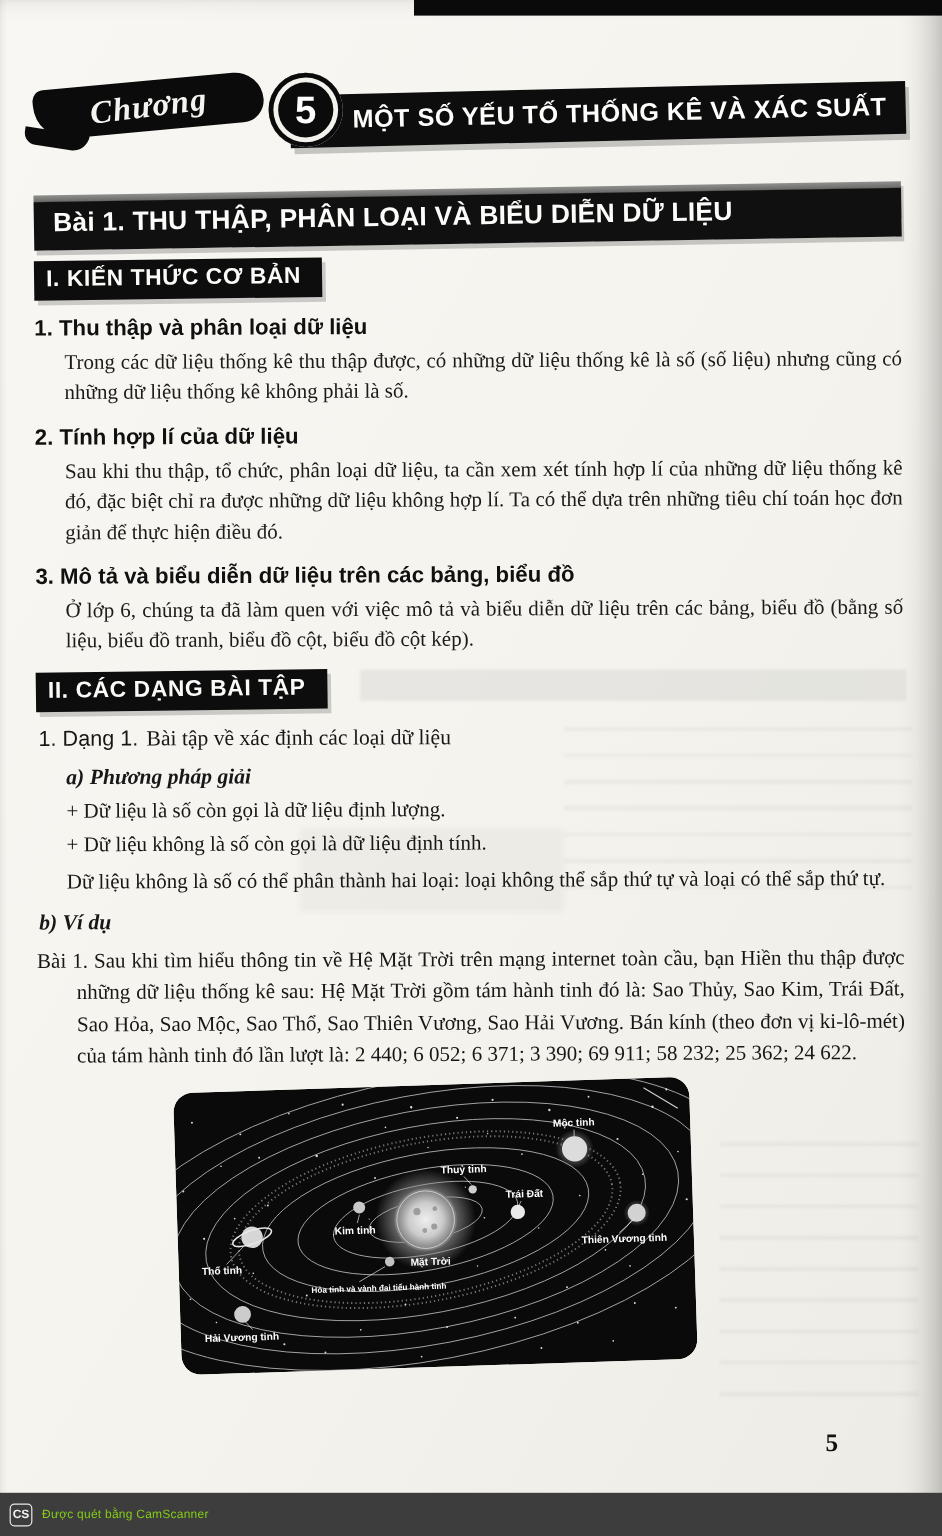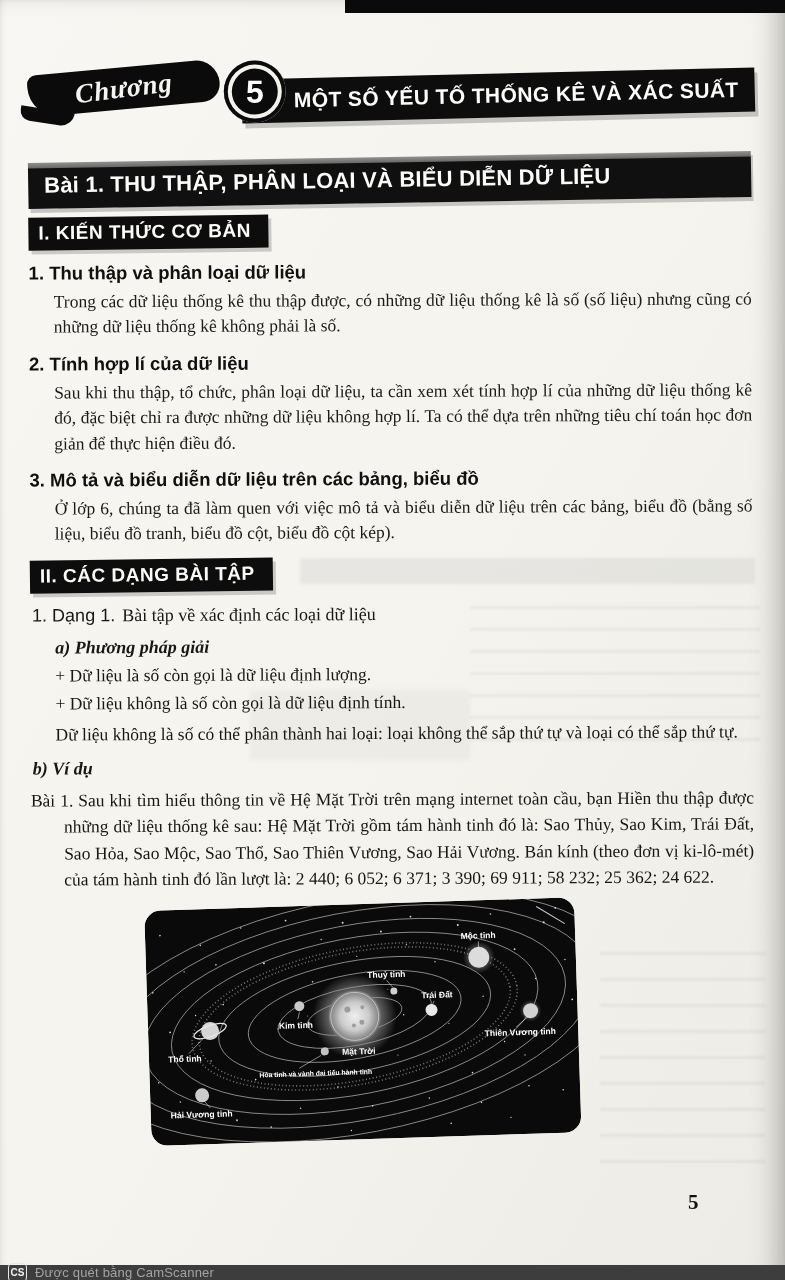--- a/index.html
+++ b/index.html
@@ -44,23 +44,23 @@
   .fig svg .lbl-sm{font-size:6.8px;}
 
   .pagenum{position:absolute;left:688px;top:1190px;font-weight:bold;font-size:21px;color:#111;}
 
   .bleed{position:absolute;pointer-events:none;}
   .bleed1{left:300px;top:558px;width:455px;height:26px;background:rgba(60,60,60,.07);filter:blur(1.5px);}
   .bleed2{left:470px;top:606px;width:290px;height:150px;background:repeating-linear-gradient(180deg,rgba(60,60,60,.055) 0 3px,transparent 3px 22px);filter:blur(1.2px);}
   .bleed3{left:600px;top:952px;width:165px;height:220px;background:repeating-linear-gradient(180deg,rgba(60,60,60,.06) 0 3px,transparent 3px 26px);filter:blur(1.2px);}
   .bleed4{left:250px;top:690px;width:220px;height:70px;background:rgba(60,60,60,.045);filter:blur(2px);}
 
-  .footer{position:absolute;left:0;bottom:0;width:785px;height:15px;background:#3d3d3d;display:flex;align-items:center;}
+  .footer{position:absolute;left:0;bottom:0;width:785px;height:36px;background:#3d3d3d;display:flex;align-items:center;}
   .cs-badge{margin-left:8px;width:17px;height:17px;border:1.6px solid #e8e8e8;border-radius:4px;color:#f0f0f0;font:bold 10px "Liberation Sans","DejaVu Sans",sans-serif;display:flex;align-items:center;justify-content:center;}
-  .footer-text{margin-left:8px;color:#a3a3a3;font-size:13px;font-family:"Liberation Sans","DejaVu Sans",sans-serif;letter-spacing:.2px;}
+  .footer-text{margin-left:8px;color:#84cc16;font-size:10px;font-family:"Liberation Sans","DejaVu Sans",sans-serif;letter-spacing:.2px;}
 </style>
 </head>
 <body>
 
 <div class="page">
   <div class="topbar"></div>
 
   <div class="bleed bleed1"></div>
   <div class="bleed bleed2"></div>
   <div class="bleed bleed3"></div>

